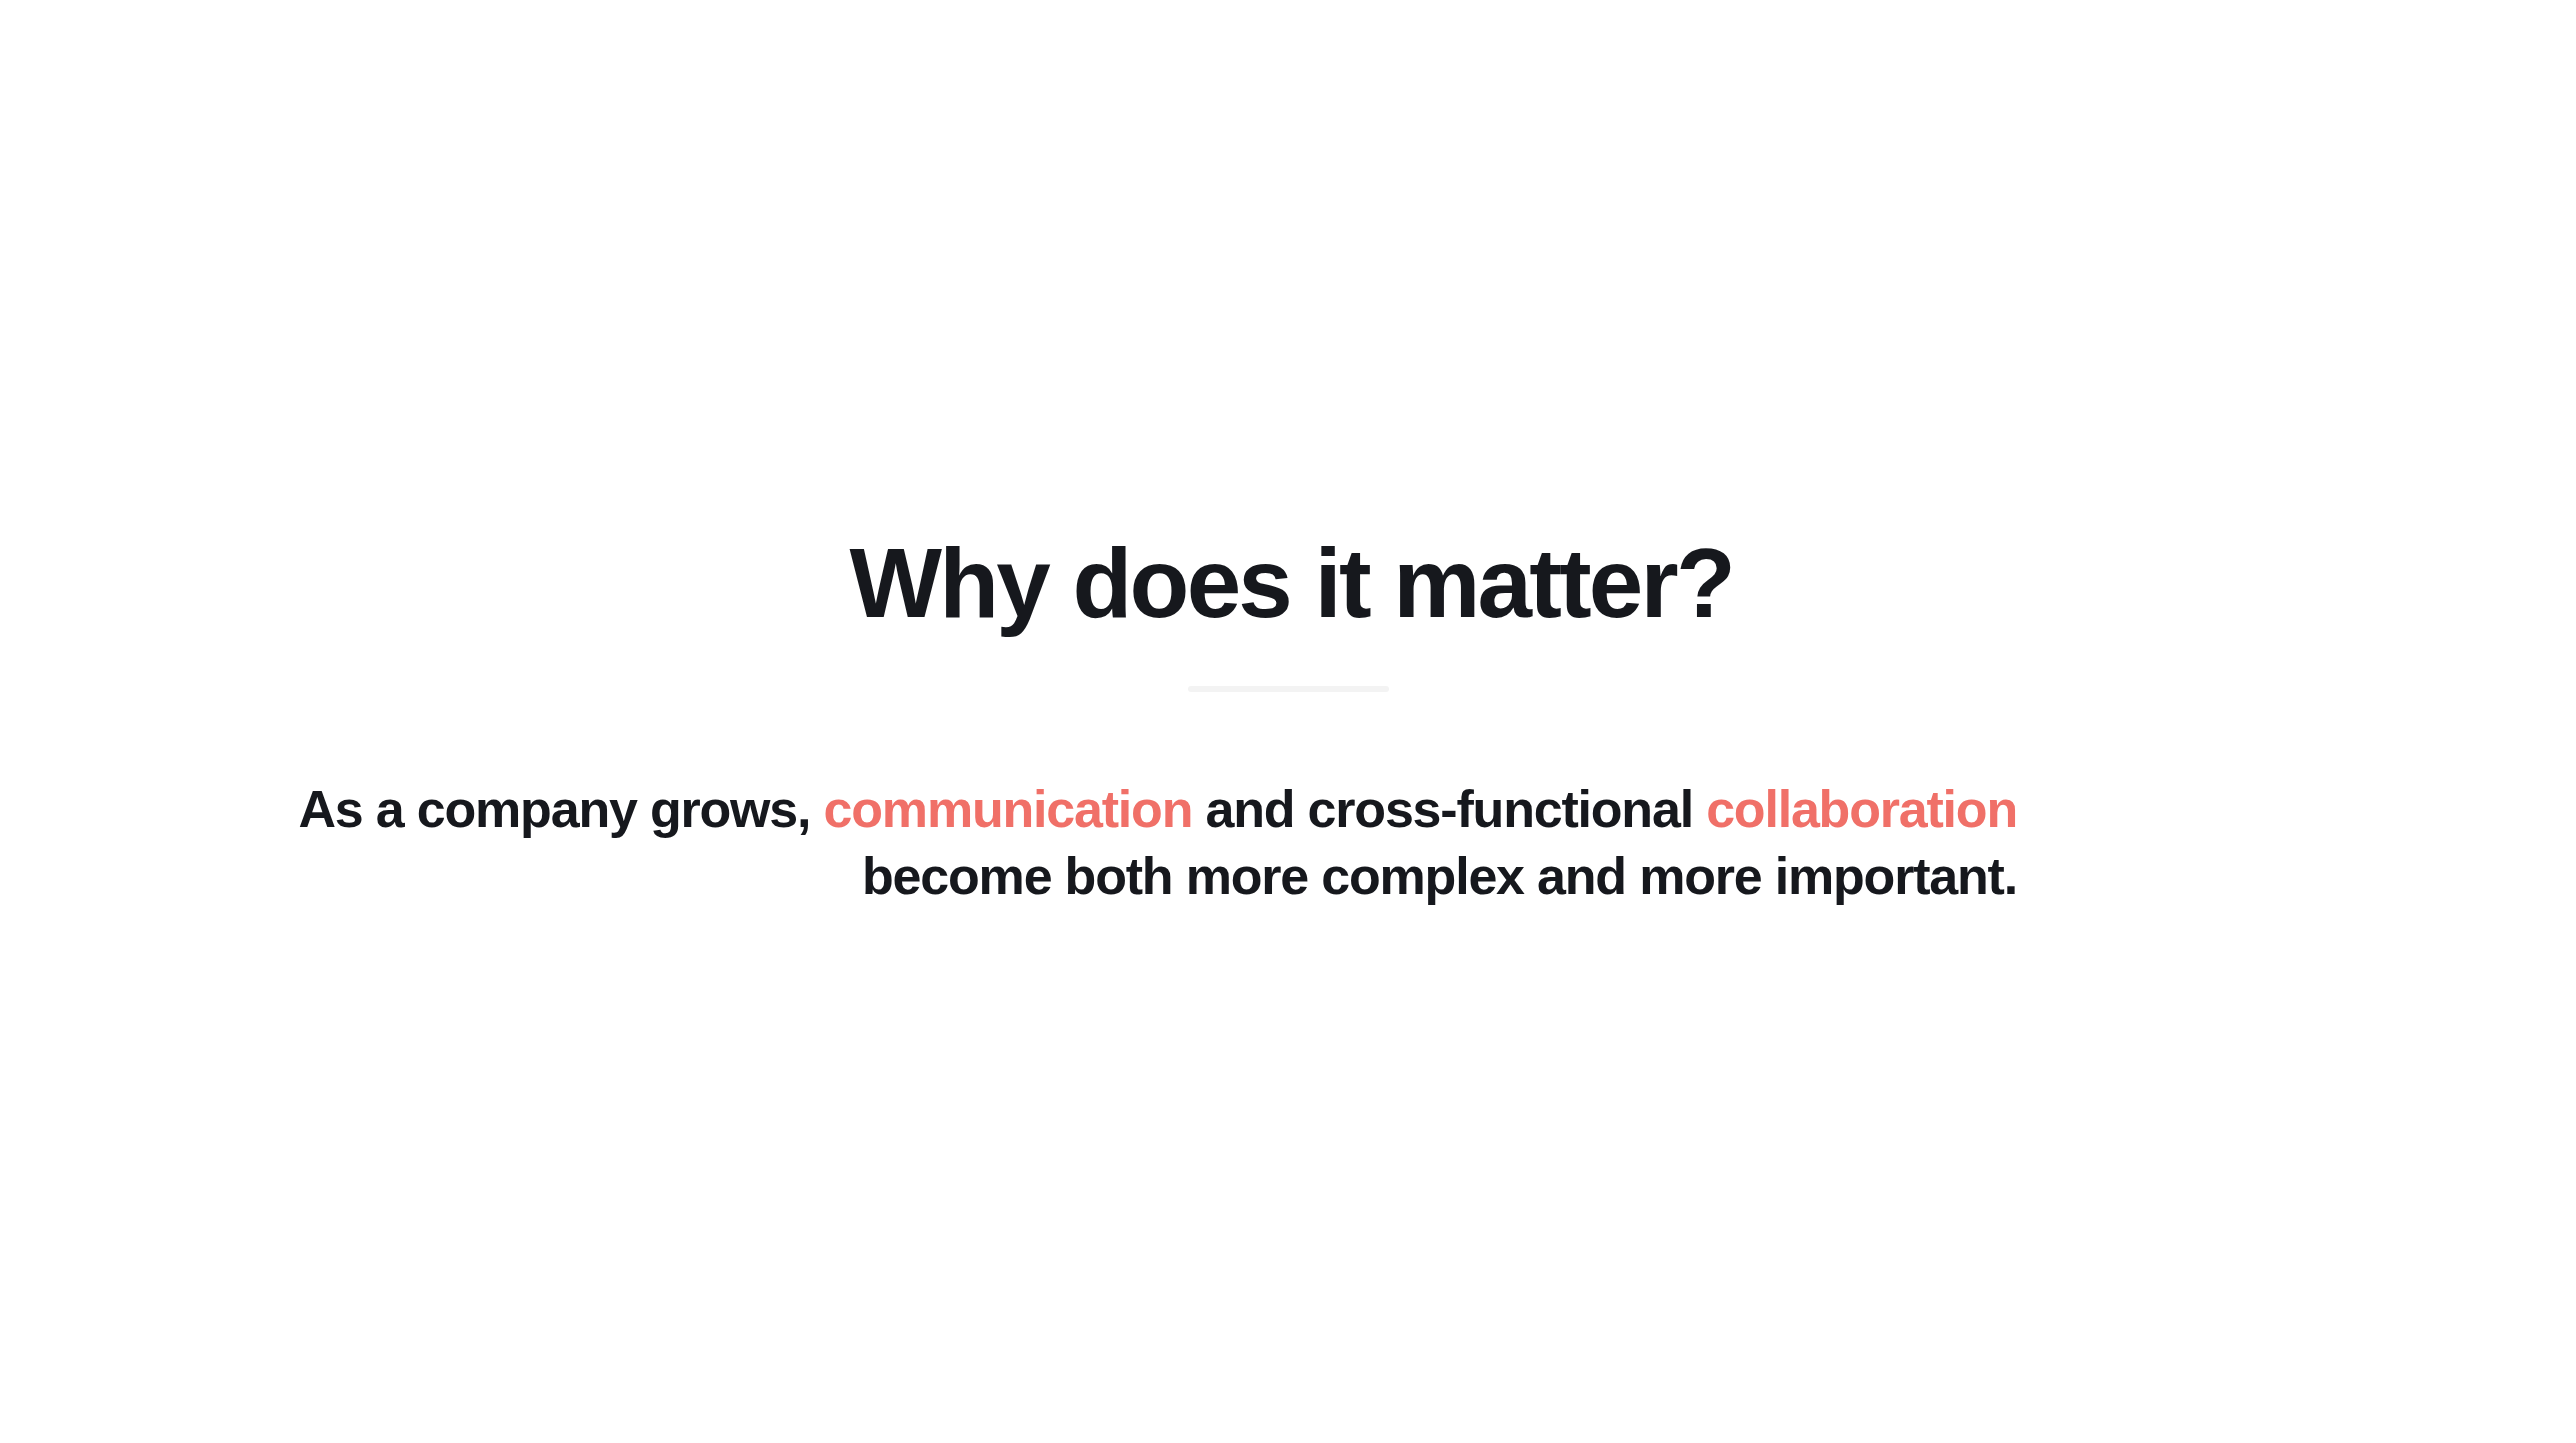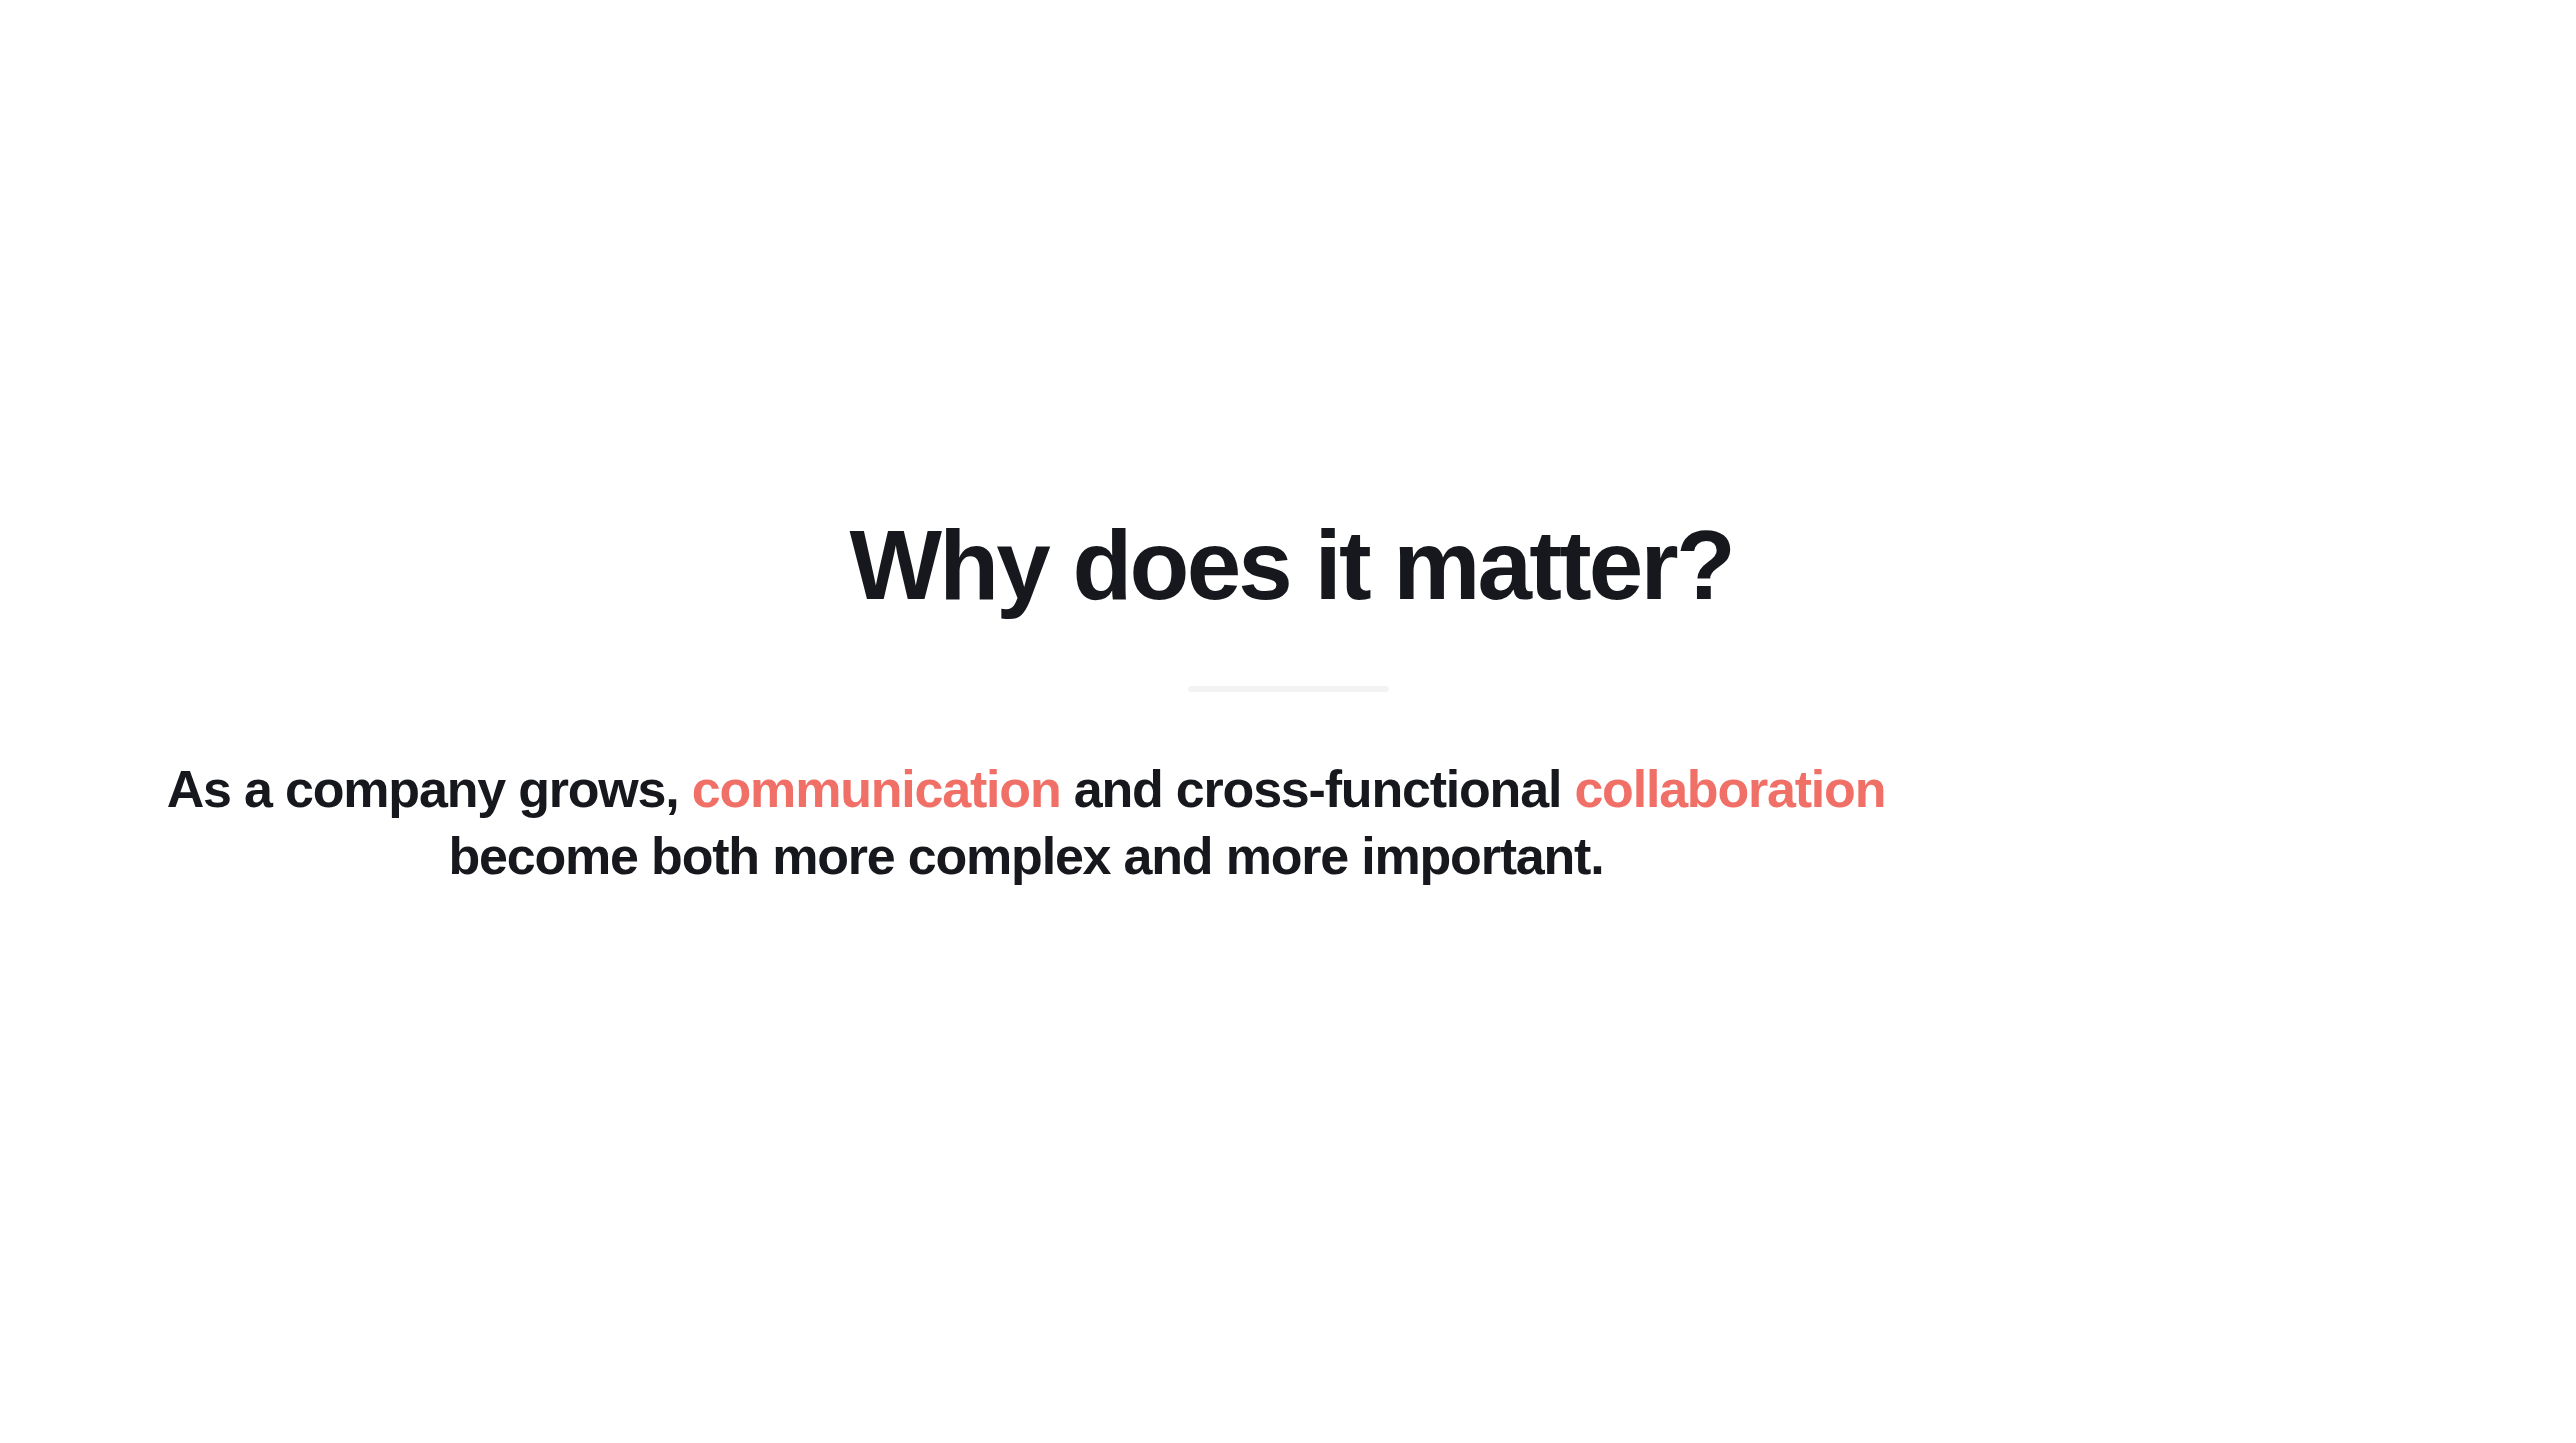--- a/index.html
+++ b/index.html
@@ -19,21 +19,21 @@
     position: relative;
     width: 2576px;
     height: 1444px;
     background: #ffffff;
   }
 
   
   .title-block {
     position: absolute;
     left: 0;
-    top: 516px;
+    top: 534px;
     width: 2576px;
     text-align: center;
   }
 
   .slide-title {
     display: inline-block;
     margin: 0;
     padding: 0 0 0 0;
     font-family: "Liberation Sans", sans-serif;
     font-size: 98px;
@@ -53,23 +53,23 @@
     width: 201px;
     height: 6.1px;
     border-radius: 3.3px;
     background: #f3f3f3;
   }
 
   
   .body-block {
     position: absolute;
     left: 0;
-    top: 756px;
+    top: 776px;
     width: 2052px;
-    text-align: center;
+    text-align: right;
   }
 
   .body-text {
     display: block;
     margin: 0 auto;
     width: 1982px;
     font-family: "Liberation Sans", sans-serif;
     font-size: 52px;
     font-weight: 700;
     line-height: 1.28;

